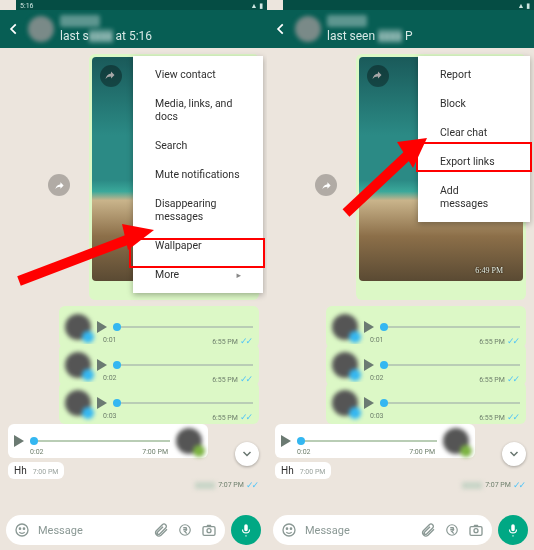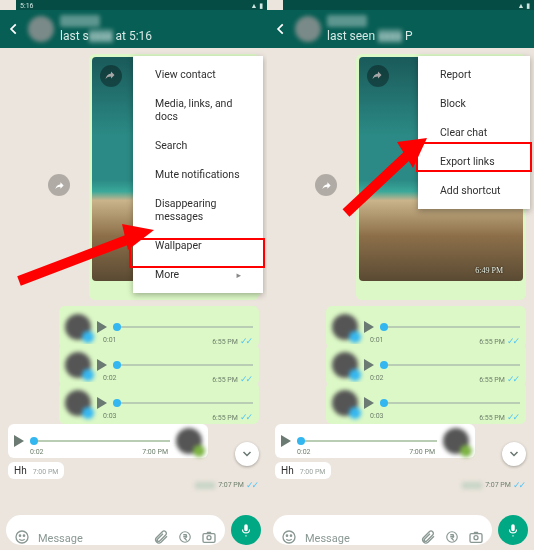--- a/index.html
+++ b/index.html
@@ -25,21 +25,21 @@
   .play{width:0;height:0;border-left:10px solid #6b7a72;border-top:6px solid transparent;border-bottom:6px solid transparent;}
   .track{flex:1;height:2px;background:#b9cdb5;position:relative;}
   .dot{position:absolute;left:0;top:-3px;width:8px;height:8px;border-radius:50%;background:#34b7f1;}
   .v-foot{position:absolute;left:44px;right:8px;bottom:2px;display:flex;justify-content:space-between;font-size:7px;color:#6e7f6c;}
   .ticks{color:#4fc3f7;letter-spacing:-2px;font-size:9px;margin-left:2px;}
   .voice-in { position:absolute; left:8px; width:200px; height:34px; background:#fff; border-radius:6px; display:flex; align-items:center; padding:4px 6px; gap:6px;}
   .voice-in .v-av{order:3;}
   .text-in{position:absolute;left:8px;background:#fff;border-radius:6px;padding:3px 6px;font-size:10px;color:#303030;display:flex;align-items:baseline;gap:6px;}
   .text-in .tm{font-size:7px;color:#9aa39e;}
   .inbar{position:absolute;left:0;right:0;bottom:0;height:40px;display:flex;align-items:center;padding:4px 6px;gap:6px;background:#ece5dd;}
-  .field{flex:1;height:30px;background:#fff;border-radius:16px;display:flex;align-items:flex-end;padding:0 8px;gap:8px;color:#8a9894;font-size:11px;}
+  .field{flex:1;height:30px;background:#fff;border-radius:16px;display:flex;align-items:center;padding:0 8px;gap:8px;color:#8a9894;font-size:11px;}
   .ic{width:16px;height:16px;display:flex;align-items:center;justify-content:center;color:#8a9894;}
   .send{width:30px;height:30px;border-radius:50%;background:#00a884;display:flex;align-items:center;justify-content:center;color:#fff;}
   .out-time{position:absolute;right:10px;font-size:7px;color:#6e7f6c;display:flex;align-items:center;}
   .menu{position:absolute;top:8px;right:4px;width:130px;background:#fff;box-shadow:0 2px 6px rgba(0,0,0,.3);padding:4px 10px;z-index:10;}
   .menu .item{padding:8px 12px;font-size:10.5px;color:#303030;display:flex;justify-content:space-between;align-items:center;}
   .menu .item .chev{color:#888;font-size:9px;}
   .hlbox{position:absolute;border:2px solid #ff0000;z-index:11;pointer-events:none;}
   .arrow{position:absolute;z-index:12;pointer-events:none;}
   .scrolldown{position:absolute;right:8px;bottom:44px;width:24px;height:24px;border-radius:50%;background:#fff;box-shadow:0 1px 3px rgba(0,0,0,.3);display:flex;align-items:center;justify-content:center;color:#697670;font-size:12px;}
   svg{display:block}
@@ -343,21 +343,21 @@
       <div class="item">
           <span>Block</span>
         </div>
       <div class="item">
           <span>Clear chat</span>
         </div>
       <div class="item">
           <span>Export links</span>
         </div>
       <div class="item">
-          <span>Add shortcut</span>
+          <span>Add messages</span>
         </div>
     </div>
     <div class="hlbox" style="top:94px;right:2px;width:116px;height:30px;"></div>
 
     <svg class="arrow" style="left:74px;top:80px;width:90px;height:90px" viewBox="0 0 90 90">
       <line x1="5" y1="85" x2="68" y2="26" stroke="#ff0000" stroke-width="10"></line>
       <polygon points="86,10 56,14 72,40" fill="#ff0000"></polygon>
     </svg>
   </div>
 

